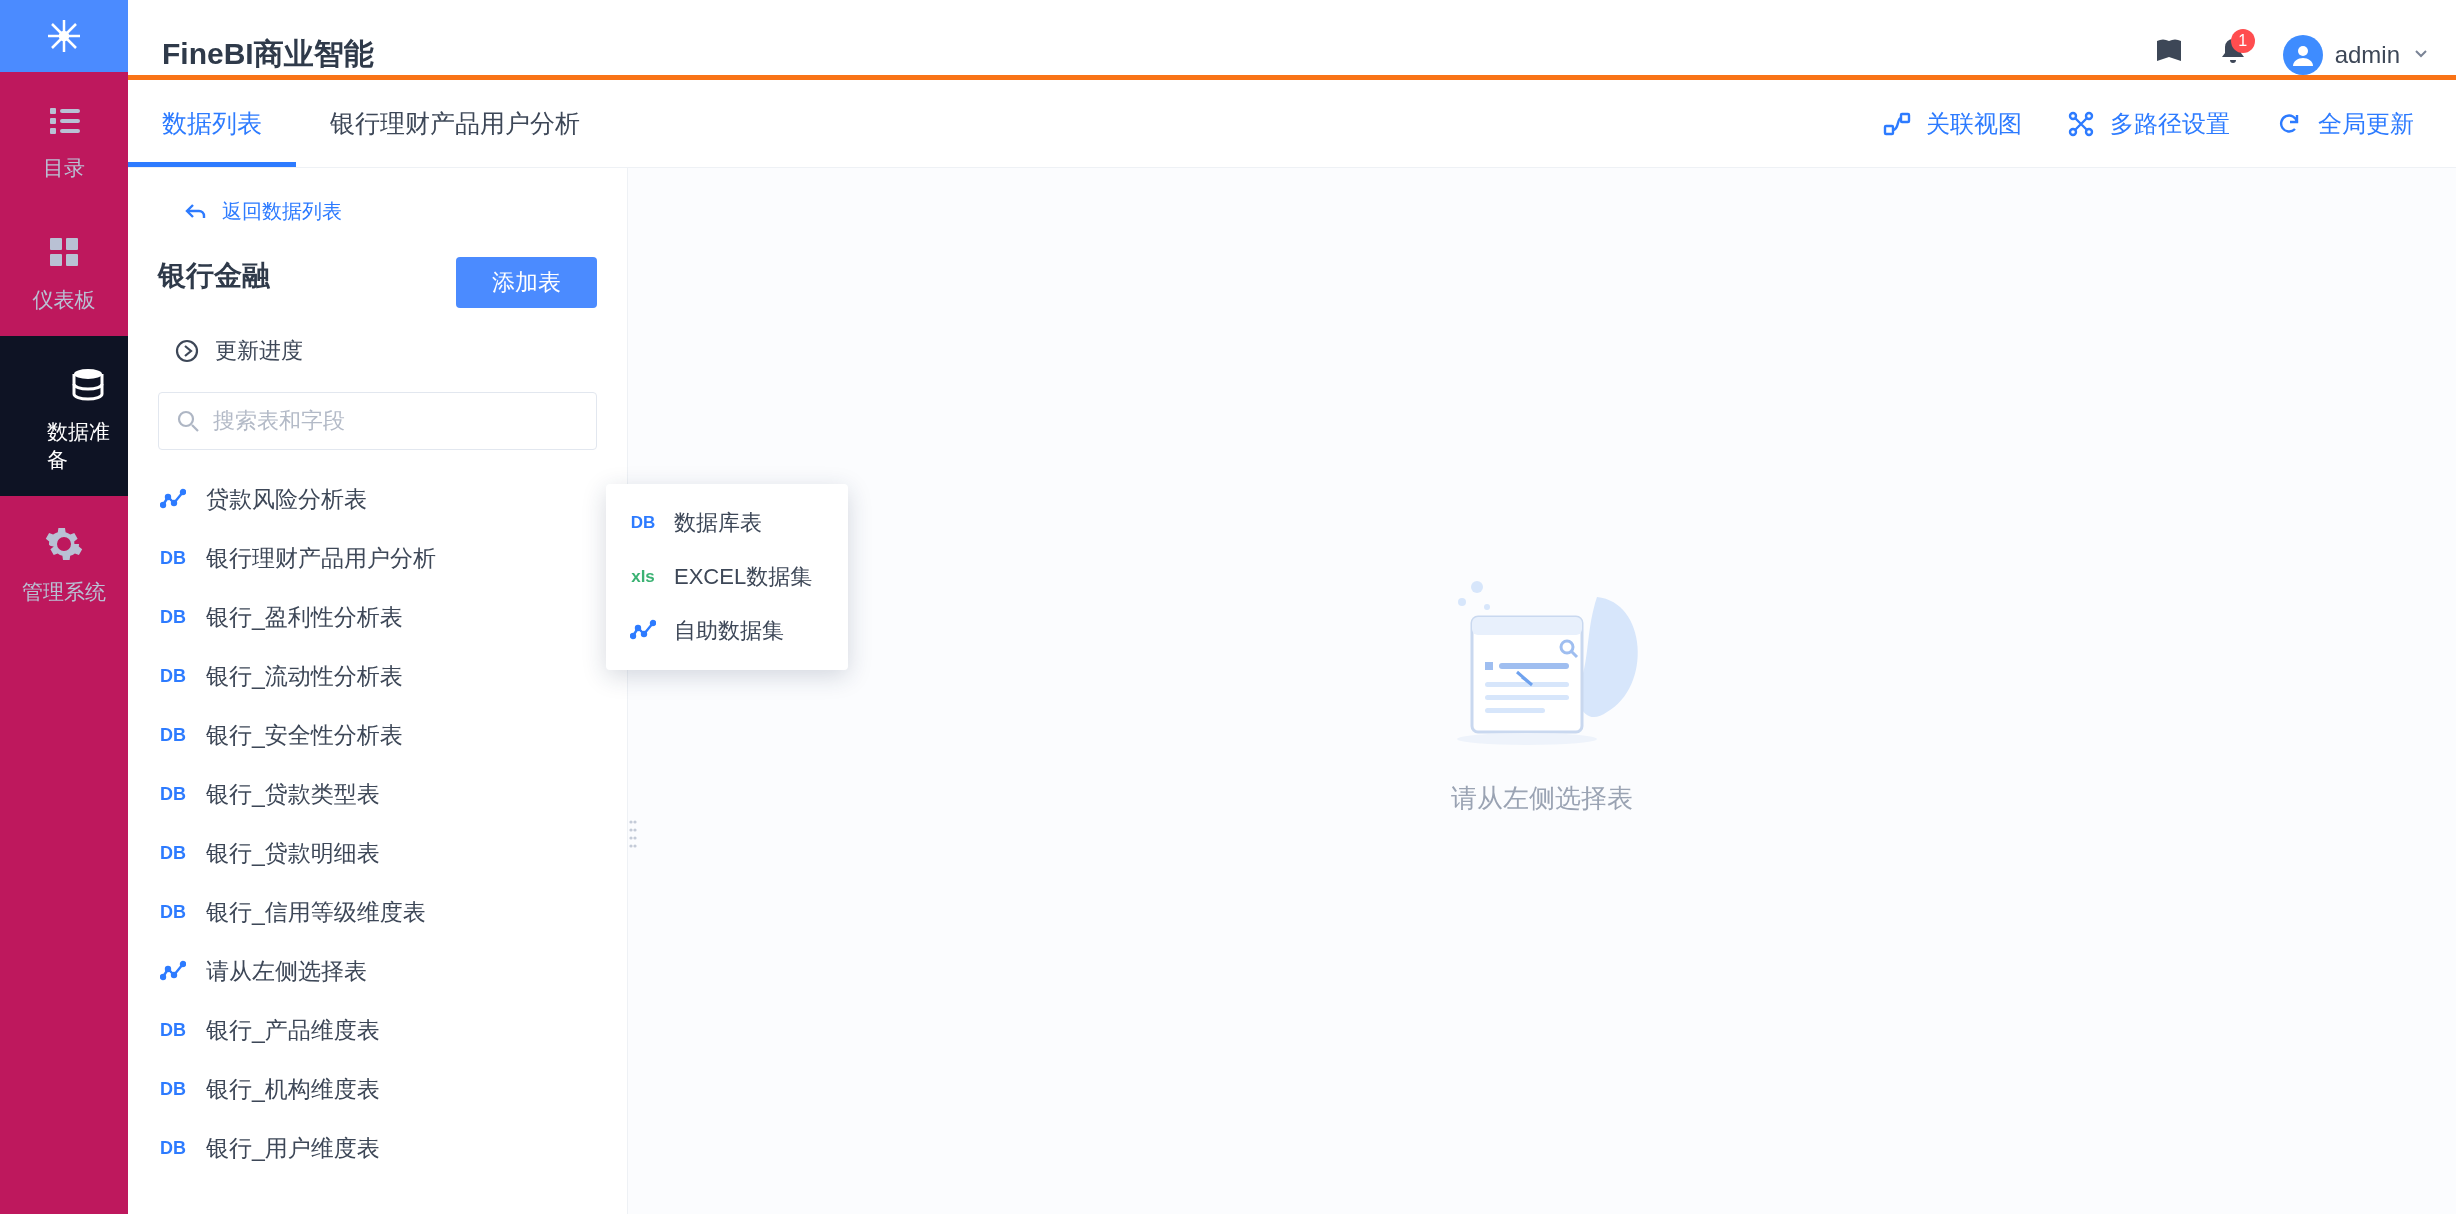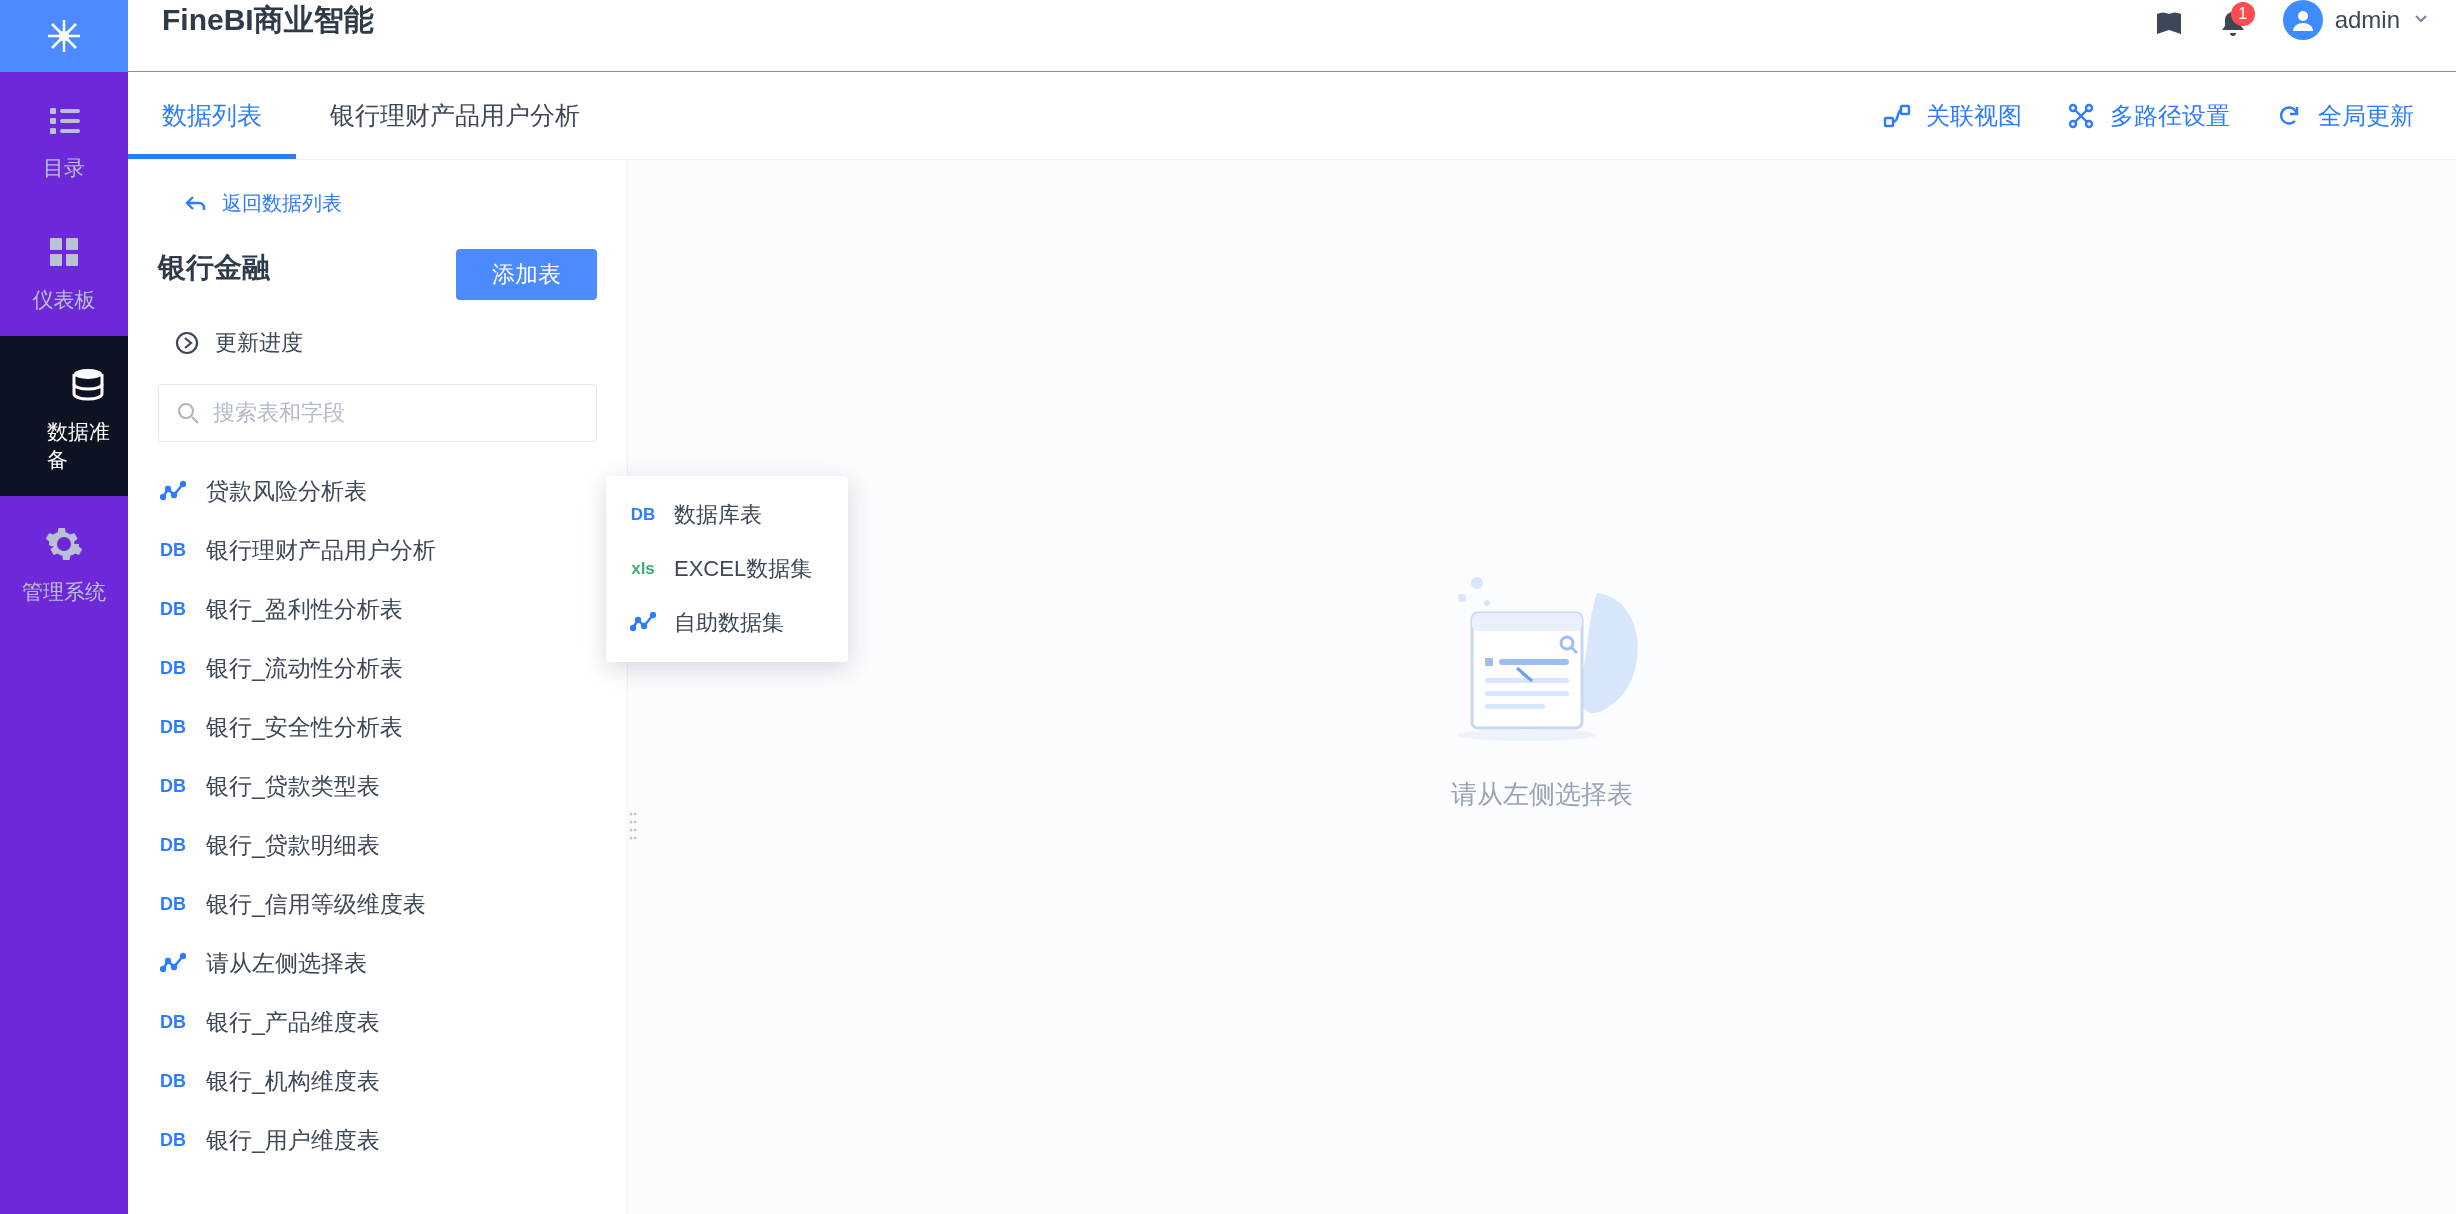--- a/index.html
+++ b/index.html
@@ -1,28 +1,28 @@
 <!DOCTYPE html>
 <html><head>
 <meta charset="utf-8">
 <style>
   * { box-sizing: border-box; margin: 0; padding: 0; }
   html, body { width: 2456px; height: 1214px; font-family: "PingFang SC","Microsoft YaHei",sans-serif; background:#fff; color:#3d4757; }
   
   .root { display:flex; width:100%; height:100%; }
-  .leftrail { width:128px; background:#6d28d9; color:#b9c1d4; display:flex; flex-direction:column; align-items:center; }
+  .leftrail { width:128px; background:#be185d; color:#b9c1d4; display:flex; flex-direction:column; align-items:center; }
   .rail-logo { width:128px; height:72px; background:#4b8bff; display:flex; align-items:center; justify-content:center; }
   .rail-logo svg { width:40px; height:40px; }
   .rail-item { width:128px; padding:28px 0 22px; display:flex; flex-direction:column; align-items:center; gap:14px; cursor:pointer; }
   .rail-item.active { background:#0e1324; color:#fff;padding-left:47px; }
   .rail-item .ico svg { width:40px; height:40px; display:block; }
   .rail-item .lbl { font-size:21px; }
   
   .main { flex:1; display:flex; flex-direction:column; }
-  .topbar { height:72px; display:flex; align-items:flex-start; padding:0 26px 0 34px; border-bottom:1px solid #f97316; }
+  .topbar { height:80px; display:flex; align-items:flex-end; padding:0 26px 0 34px; border-bottom:5px solid #f97316; }
   .app-title { font-size:30px; font-weight:600; color:#2f3a4a; }
   .top-spacer { flex:1; }
   .top-ico { width:48px; height:48px; display:flex; align-items:center; justify-content:center; cursor:pointer; color:#3d4757; position:relative; margin:0 8px; }
   .top-ico svg { width:32px; height:32px; }
   .badge { position:absolute; top:2px; right:2px; min-width:24px; height:24px; padding:0 6px; border-radius:12px; background:#ff4d4f; color:#fff; font-size:16px; display:flex; align-items:center; justify-content:center; }
   .user { display:flex; align-items:center; gap:12px; margin-left:18px; cursor:pointer; }
   .avatar { width:40px; height:40px; border-radius:50%; background:#3e8cff; display:flex; align-items:center; justify-content:center; }
   .avatar svg { width:26px; height:26px; fill:#fff; }
   .user .name { font-size:24px; color:#3d4757; }
   .user .caret svg { width:18px; height:18px; }

